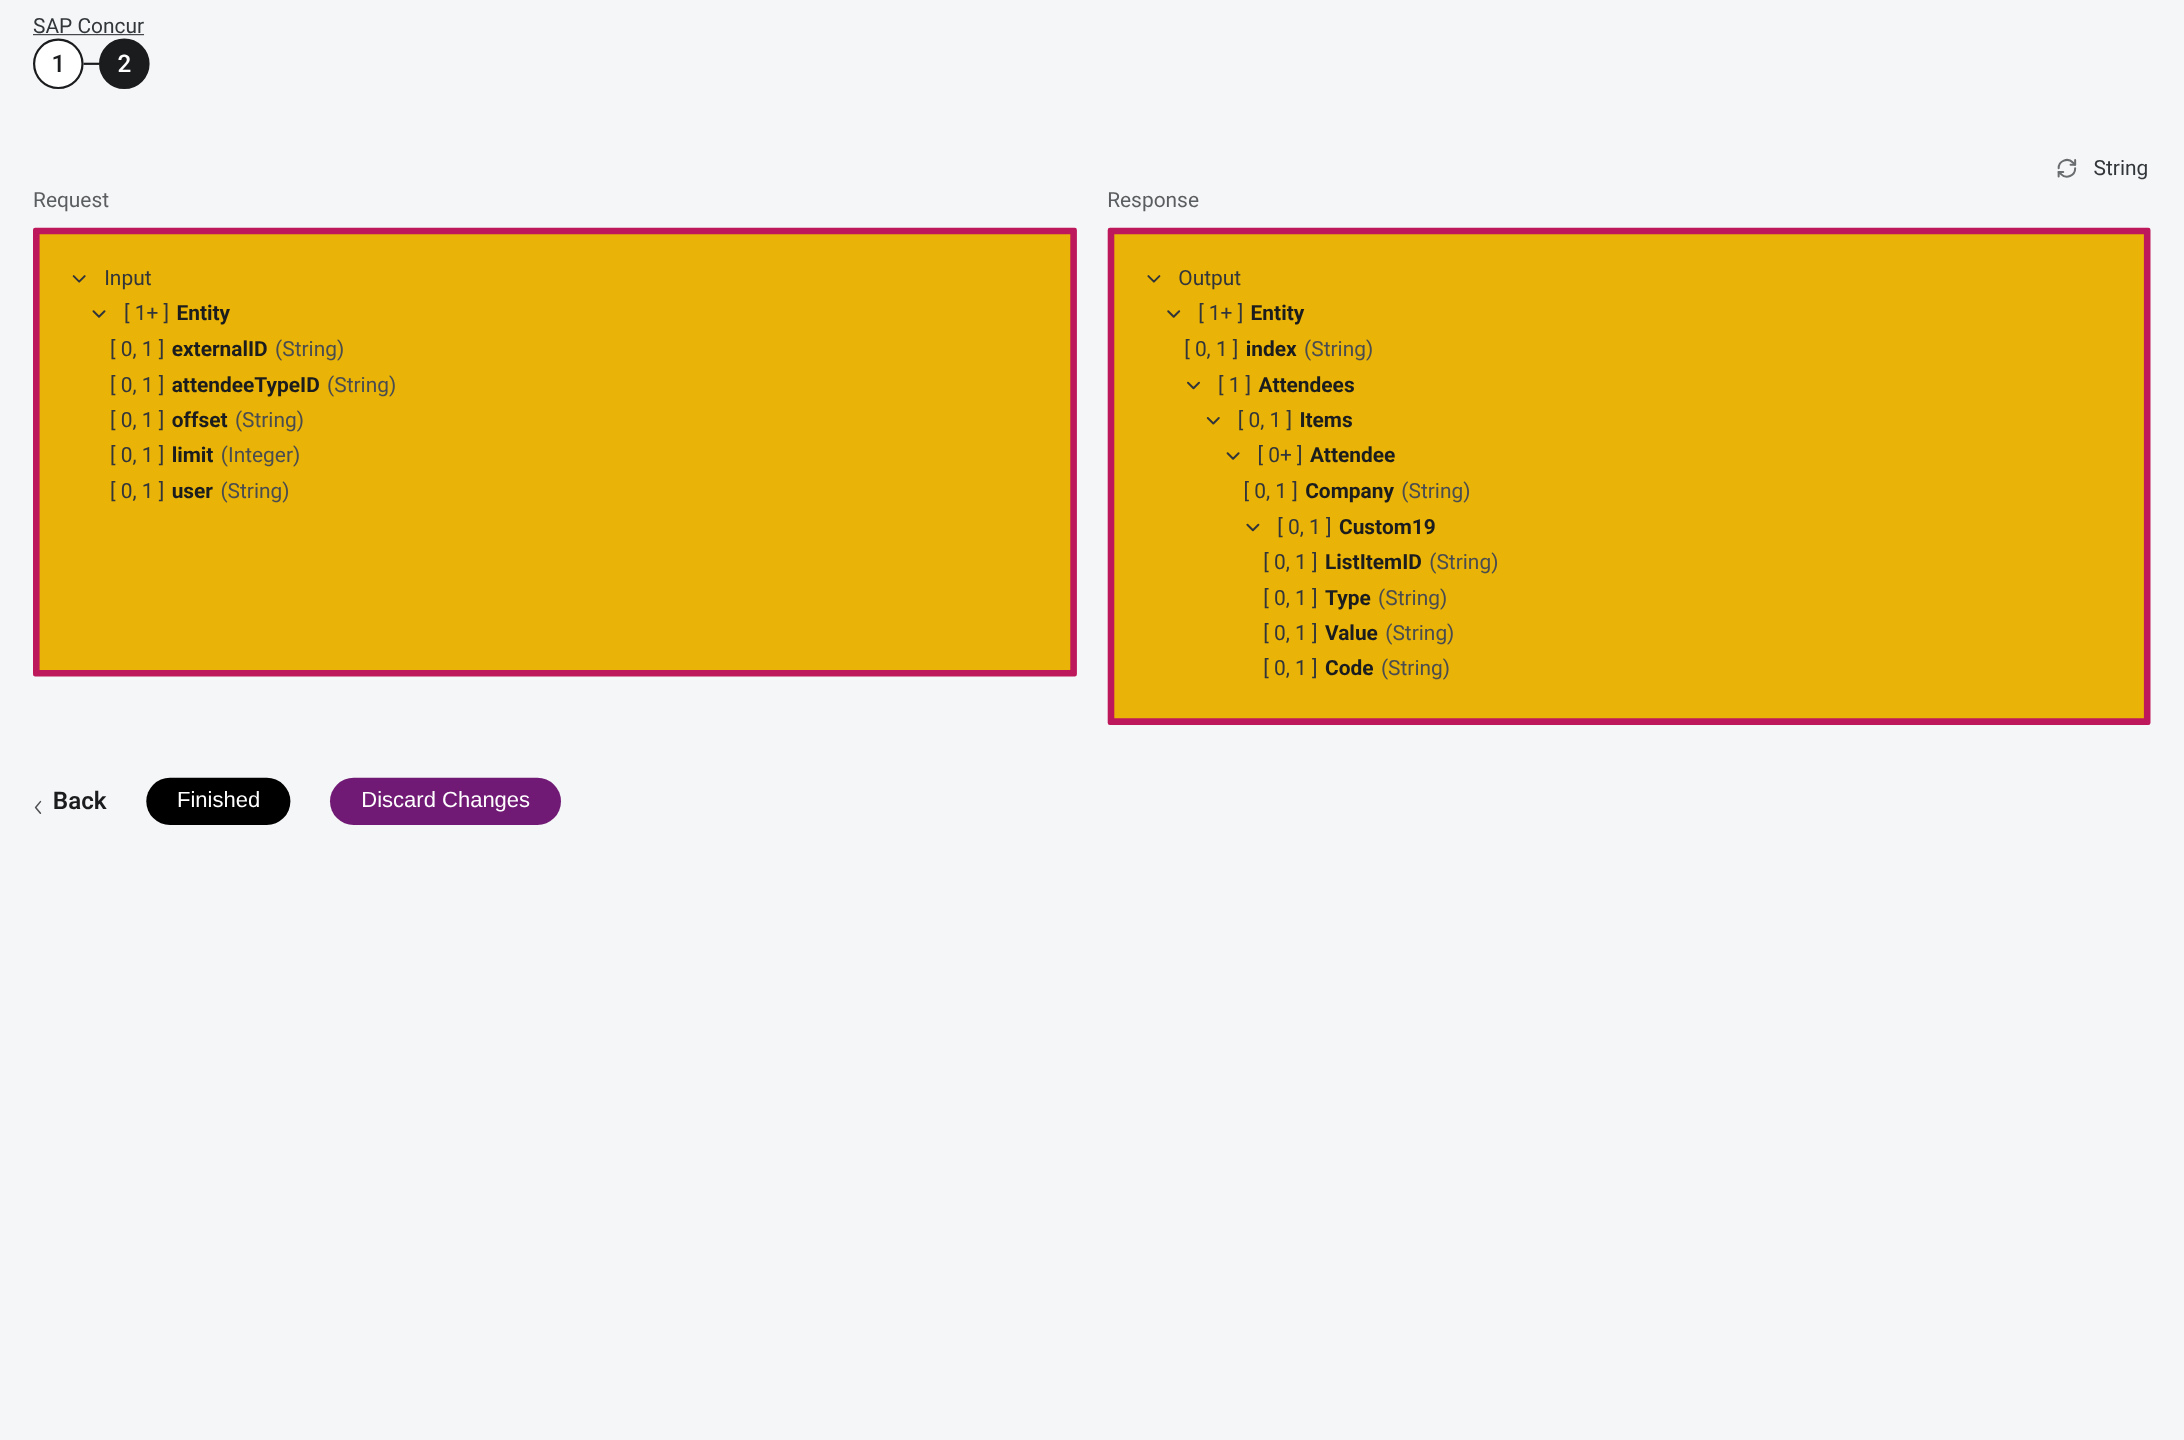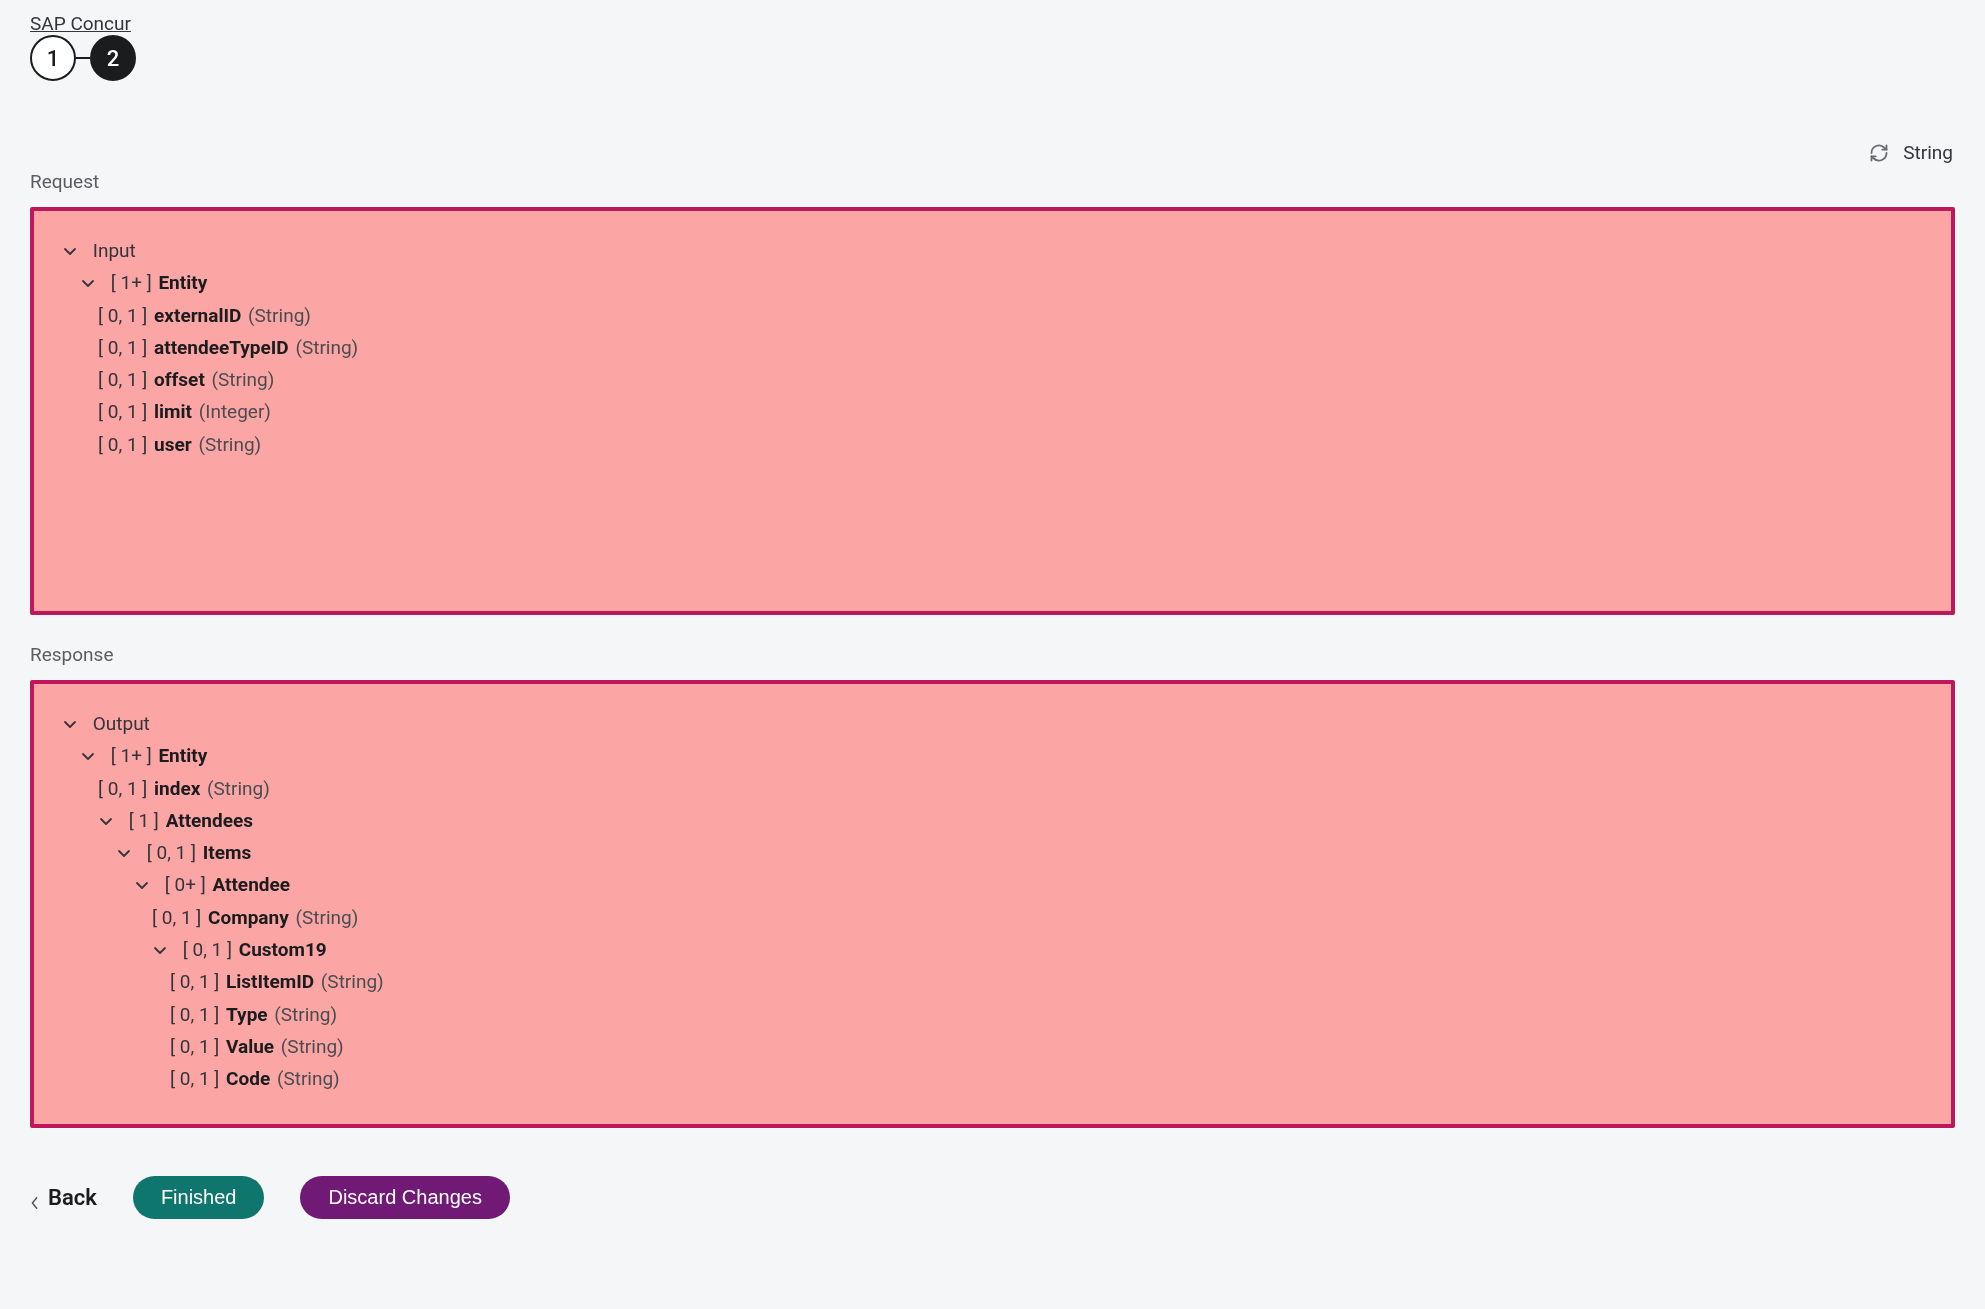--- a/index.html
+++ b/index.html
@@ -78,34 +78,33 @@
     font-size: 19px;
   }
   .refresh-icon {
     width: 20px;
     height: 20px;
     color: #6a6d70;
   }
   .columns {
     display: flex;
     gap: 28px;
-    flex-direction: column;
   }
   .col {
     flex: 1;
     min-width: 0;
   }
   .col-header {
     font-size: 19px;
     color: #5b5e61;
     margin-bottom: 14px;
   }
   .panel {
-    background: #fca5a5;
-    border: 4px solid #be185d;
+    background: #eab308;
+    border: 6px solid #be185d;
     border-radius: 2px;
     padding: 24px 28px 28px 28px;
     min-height: 408px;
   }
   .node {
     line-height: 1.7;
     white-space: nowrap;
   }
   .children {
     padding-left: 18px;
@@ -153,21 +152,21 @@
   }
   .btn {
     border: none;
     border-radius: 22px;
     padding: 10px 28px;
     font-size: 20px;
     font-weight: 500;
     cursor: pointer;
   }
   .btn-primary {
-    background: #0f766e;
+    background: #000000;
     color: #fff;
   }
   .btn-secondary {
     background: #701a75;
     color: #fff;
   }
 </style>
 </head>
 <body>
 

